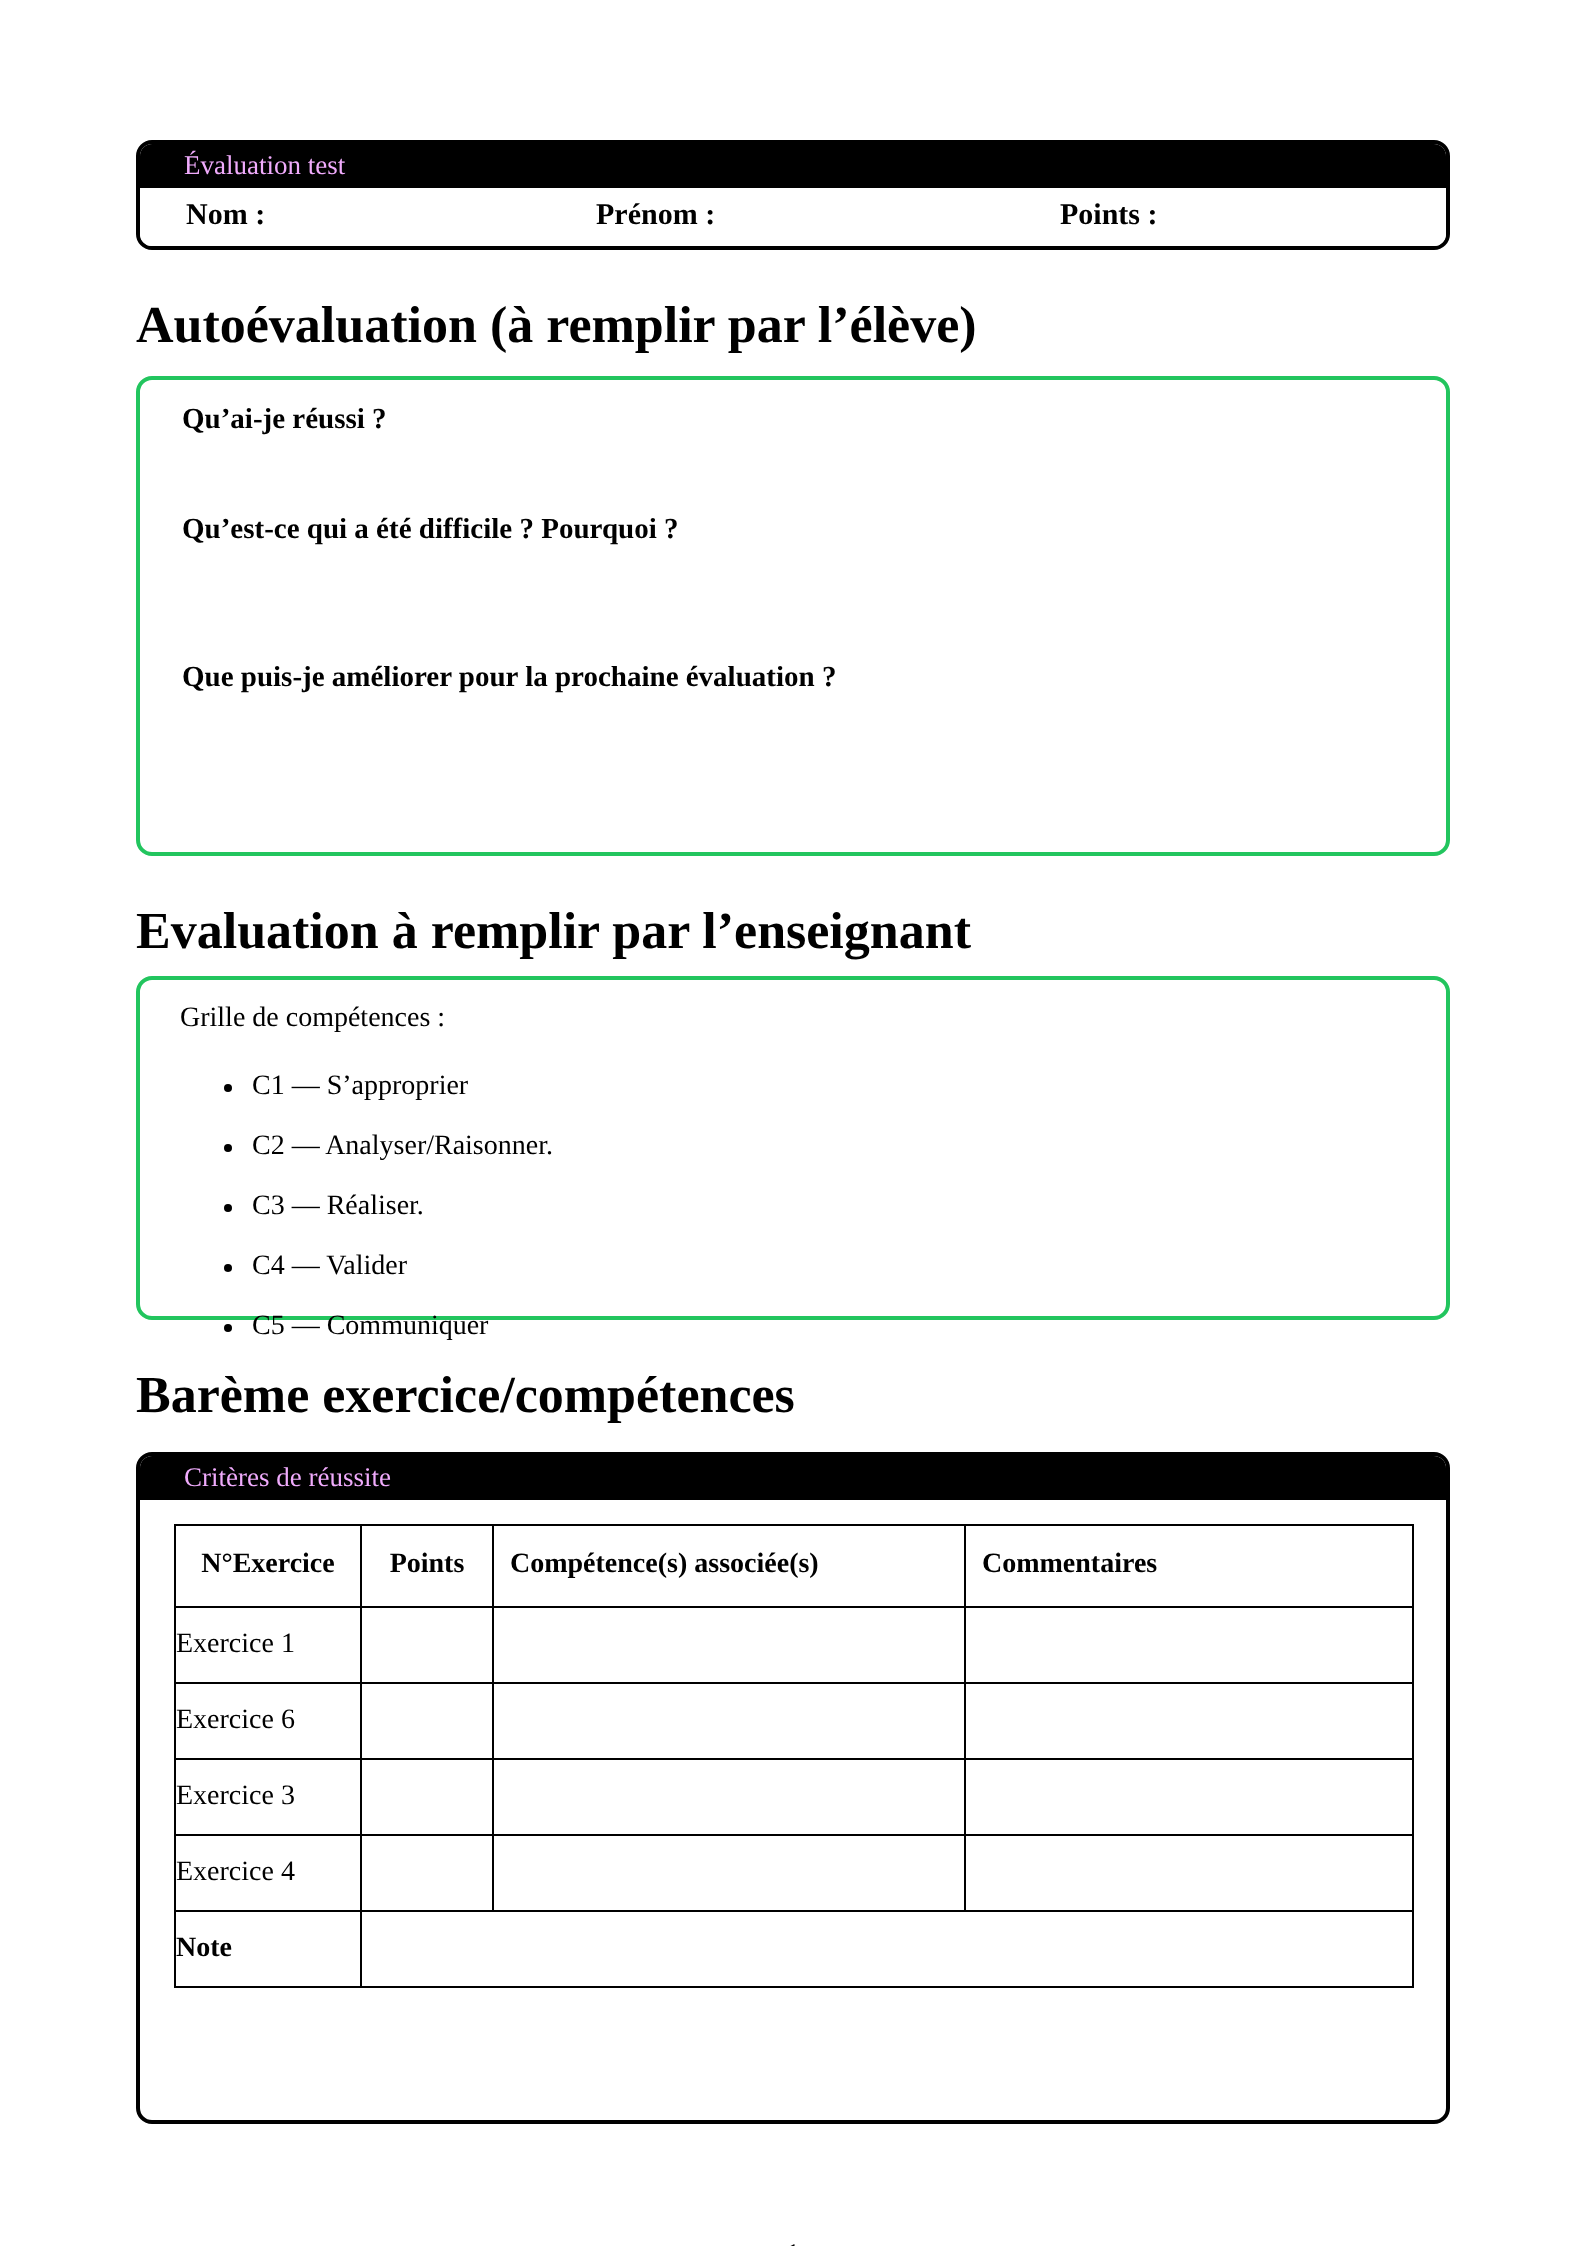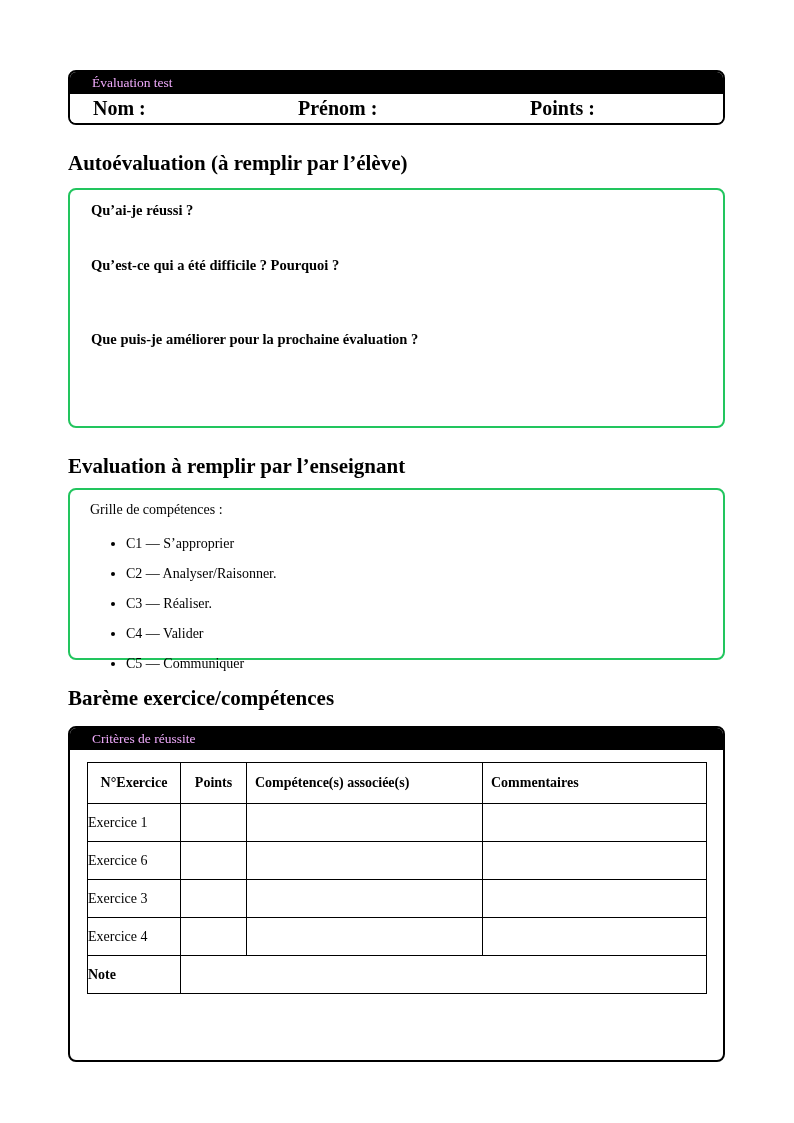--- a/index.html
+++ b/index.html
@@ -33,31 +33,31 @@
     font-size: 13.5px;
   }
 
   
   .name-row { position: relative; height: 29px; background: #fff; }
   .name-row .fld {
     position: absolute;
     top: 0;
     line-height: 29px;
     font-weight: bold;
-    font-size: 20px;
+    font-size: 15px;
     white-space: nowrap;
     font-family: Liberation Serif, serif;
   }
   .fld.f1 { left: 23px; }
   .fld.f2 { left: 228px; }
   .fld.f3 { left: 460px; }
 
   
   .section {
-    font-size: 21px;
+    font-size: 26px;
     font-weight: bold;
     line-height: 22px;
     margin: 27px 0 14px 0;
     white-space: nowrap;
   }
   .section.first { margin-top: 27px; }
   .section.h2 { margin-bottom: 11px; }
   .section.h3 { margin-bottom: 17px; }
 
   

